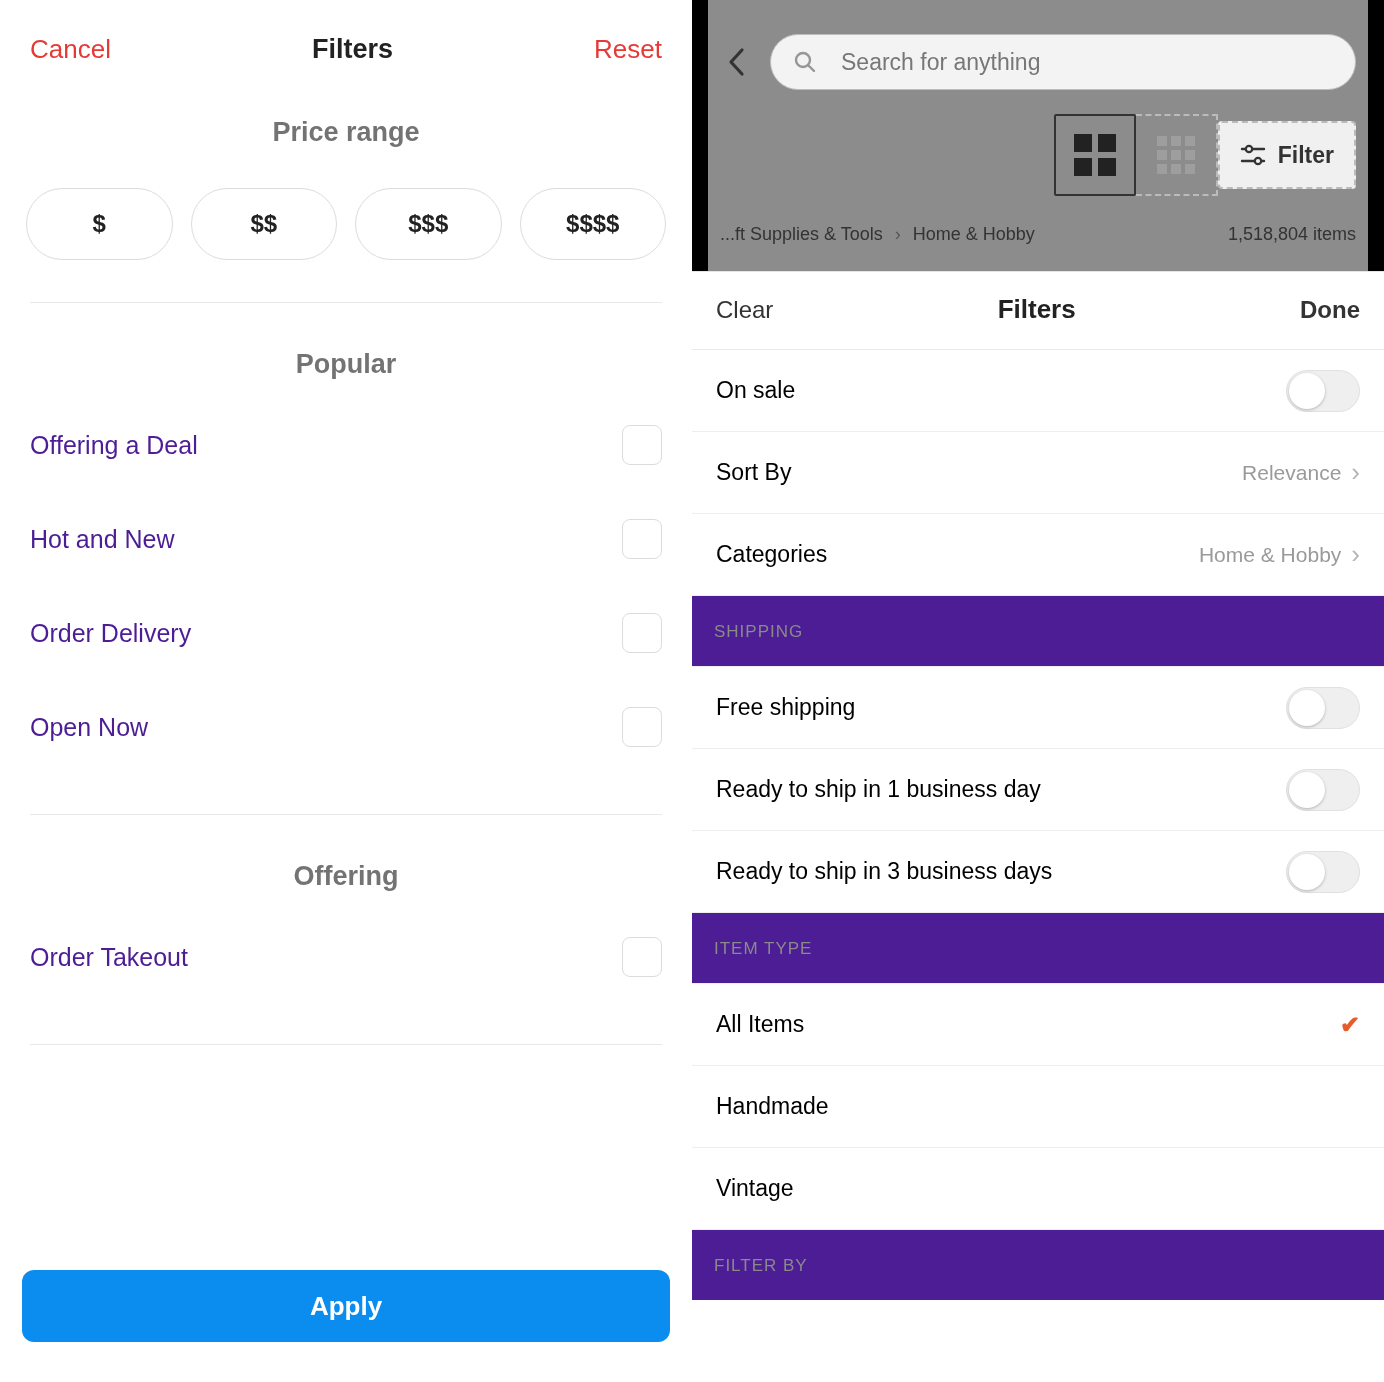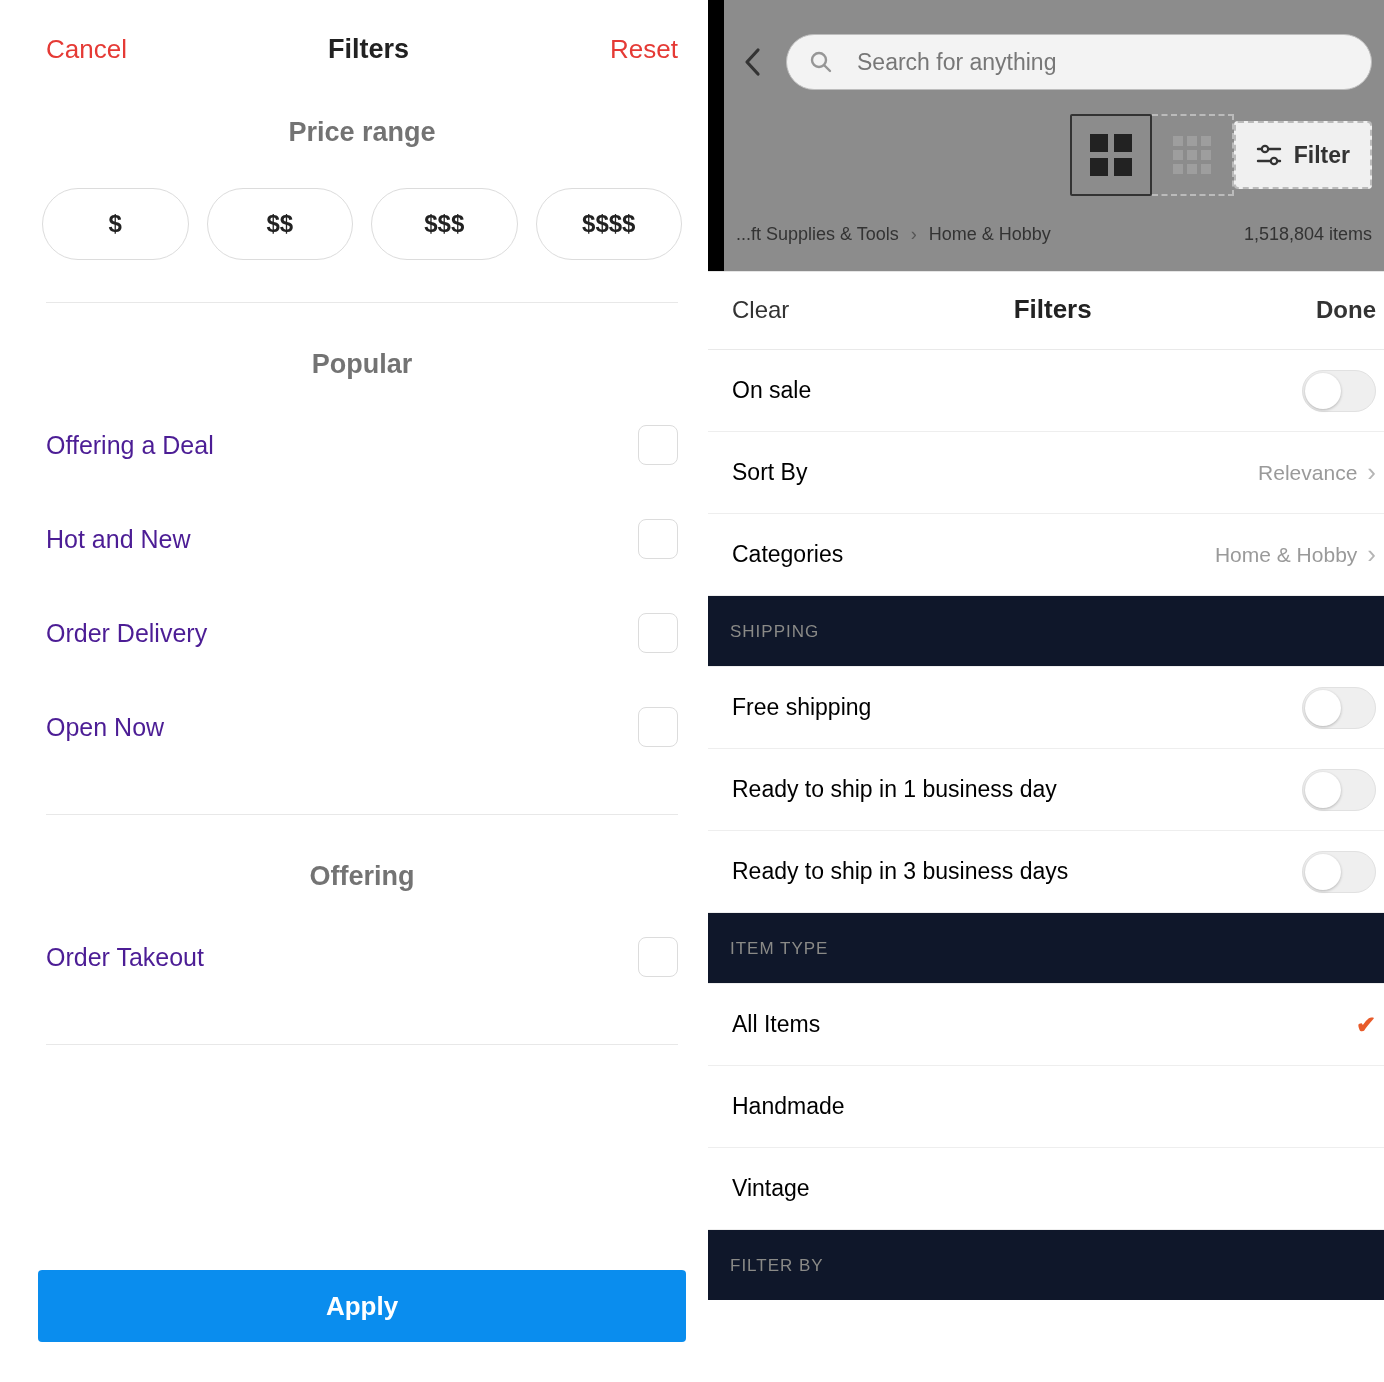--- a/index.html
+++ b/index.html
@@ -1,37 +1,37 @@
 <!DOCTYPE html>
 <html><head>
 <meta charset="utf-8">
 <style>
   * { box-sizing: border-box; margin: 0; padding: 0; }
   html, body { width: 1384px; height: 1382px; font-family: -apple-system, "Helvetica Neue", Arial, sans-serif; background: #fff; color: #222; }
-  .canvas { display: flex; width: 1244px; height: 1382px; padding-left: 16px; }
+  .canvas { display: flex; width: 1244px; height: 1382px; }
   .pane { flex: 0 0 692px; height: 100%; position: relative; }
   .pane-left { background: #fff; display: flex; flex-direction: column; }
   .pane-right { background: #fff; display: flex; flex-direction: column; }
 
   
   .l-header { display: flex; align-items: center; justify-content: space-between; padding: 34px 30px 18px 30px; }
   .l-header .link { color: #e53a35; font-size: 26px; font-weight: 400; }
   .l-header .title { color: #222; font-size: 27px; font-weight: 700; }
   .l-section-title { text-align: center; font-size: 27px; font-weight: 700; color: #737373; }
   .l-price-section { padding: 34px 26px 42px 26px; }
   .l-price-row { display: flex; gap: 18px; margin-top: 40px; }
   .l-pill { flex: 1; border: 1px solid #dcdcdc; border-radius: 100px; height: 72px; display: flex; align-items: center; justify-content: center; font-size: 24px; font-weight: 700; color: #222; }
   .l-divider { border-top: 1px solid #e8e8e8; margin: 0 30px; }
   .l-list-section { padding: 46px 30px 40px 30px; }
   .l-row { display: flex; align-items: center; justify-content: space-between; height: 94px; }
   .l-row .label { font-size: 25px; color: #4c1d95; }
   .l-checkbox { width: 40px; height: 40px; border: 1px solid #dcdcdc; border-radius: 8px; background: #fff; }
   .l-spacer { flex: 1; }
   .l-apply-wrap { padding: 0 22px 40px 22px; }
-  .l-apply { width: 100%; height: 72px; background: #0a8dee; border: none; border-radius: 4px; color: #fff; font-size: 26px; font-weight: 700; }
+  .l-apply { width: 100%; height: 72px; background: #0a8dee; border: none; border-radius: 12px; color: #fff; font-size: 26px; font-weight: 700; }
 
   
   .r-dim { background: rgba(0,0,0,0.45); padding: 34px 0 22px 0; position: relative; }
   .r-sidebars { position:absolute; top:0; bottom:0; width:16px; background:#000; }
   .r-sidebar-left { left:0; }
   .r-sidebar-right { right:0; }
   .r-dim-inner { padding: 0 28px 0 28px; }
   .r-search-row { display:flex; align-items:center; gap:16px; }
   .r-back { width:34px; height:34px; display:flex; align-items:center; justify-content:center; }
   .r-back svg { stroke:#333; }
@@ -52,21 +52,21 @@
   .r-sheet { background:#fff; flex:1; display:flex; flex-direction:column; border-top:1px solid #e5e5e5; }
   .r-sheet-header { display:flex; align-items:center; justify-content:space-between; padding:22px 24px 24px 24px; }
   .r-sheet-header .center { font-size:26px; font-weight:700; color:#222; }
   .r-sheet-header .side { font-size:24px; color:#333; }
   .r-sheet-header .done { font-weight:700; }
   .r-thin-sep { border-top:1px solid #e9e9e9; }
   .r-item { display:flex; align-items:center; justify-content:space-between; padding:0 24px; height:82px; border-bottom:1px solid #eee; background:#fff; }
   .r-item .label { font-size:23px; color:#000000; }
   .r-item .value { font-size:21px; color:#9a9a9a; display:flex; align-items:center; gap:10px; }
   .r-item .chev { color:#b5b5b5; font-size:26px; }
-  .r-group-header { background:#0f172a; color:#8a8a87; font-size:17px; letter-spacing:1px; padding:26px 22px 24px 22px; border-bottom:1px solid #eee; }
+  .r-group-header { background:#4c1d95; color:#8a8a87; font-size:17px; letter-spacing:1px; padding:26px 22px 24px 22px; border-bottom:1px solid #eee; }
   .r-toggle { width:74px; height:42px; border-radius:40px; background:#efefef; border:1px solid #e1e1e1; position:relative; }
   .r-toggle .knob { position:absolute; left:2px; top:2px; width:36px; height:36px; border-radius:50%; background:#fff; box-shadow:0 1px 3px rgba(0,0,0,0.25); }
   .r-check { color:#e85b2a; font-size:24px; font-weight:700; }
 
   
   .icon-grid2 { display:grid; grid-template-columns:18px 18px; grid-template-rows:18px 18px; gap:6px; }
   .icon-grid2 span { background:#222; }
   .icon-grid3 { display:grid; grid-template-columns:10px 10px 10px; grid-template-rows:10px 10px 10px; gap:4px; }
   .icon-grid3 span { background:#9e9e9e; }
 </style>

